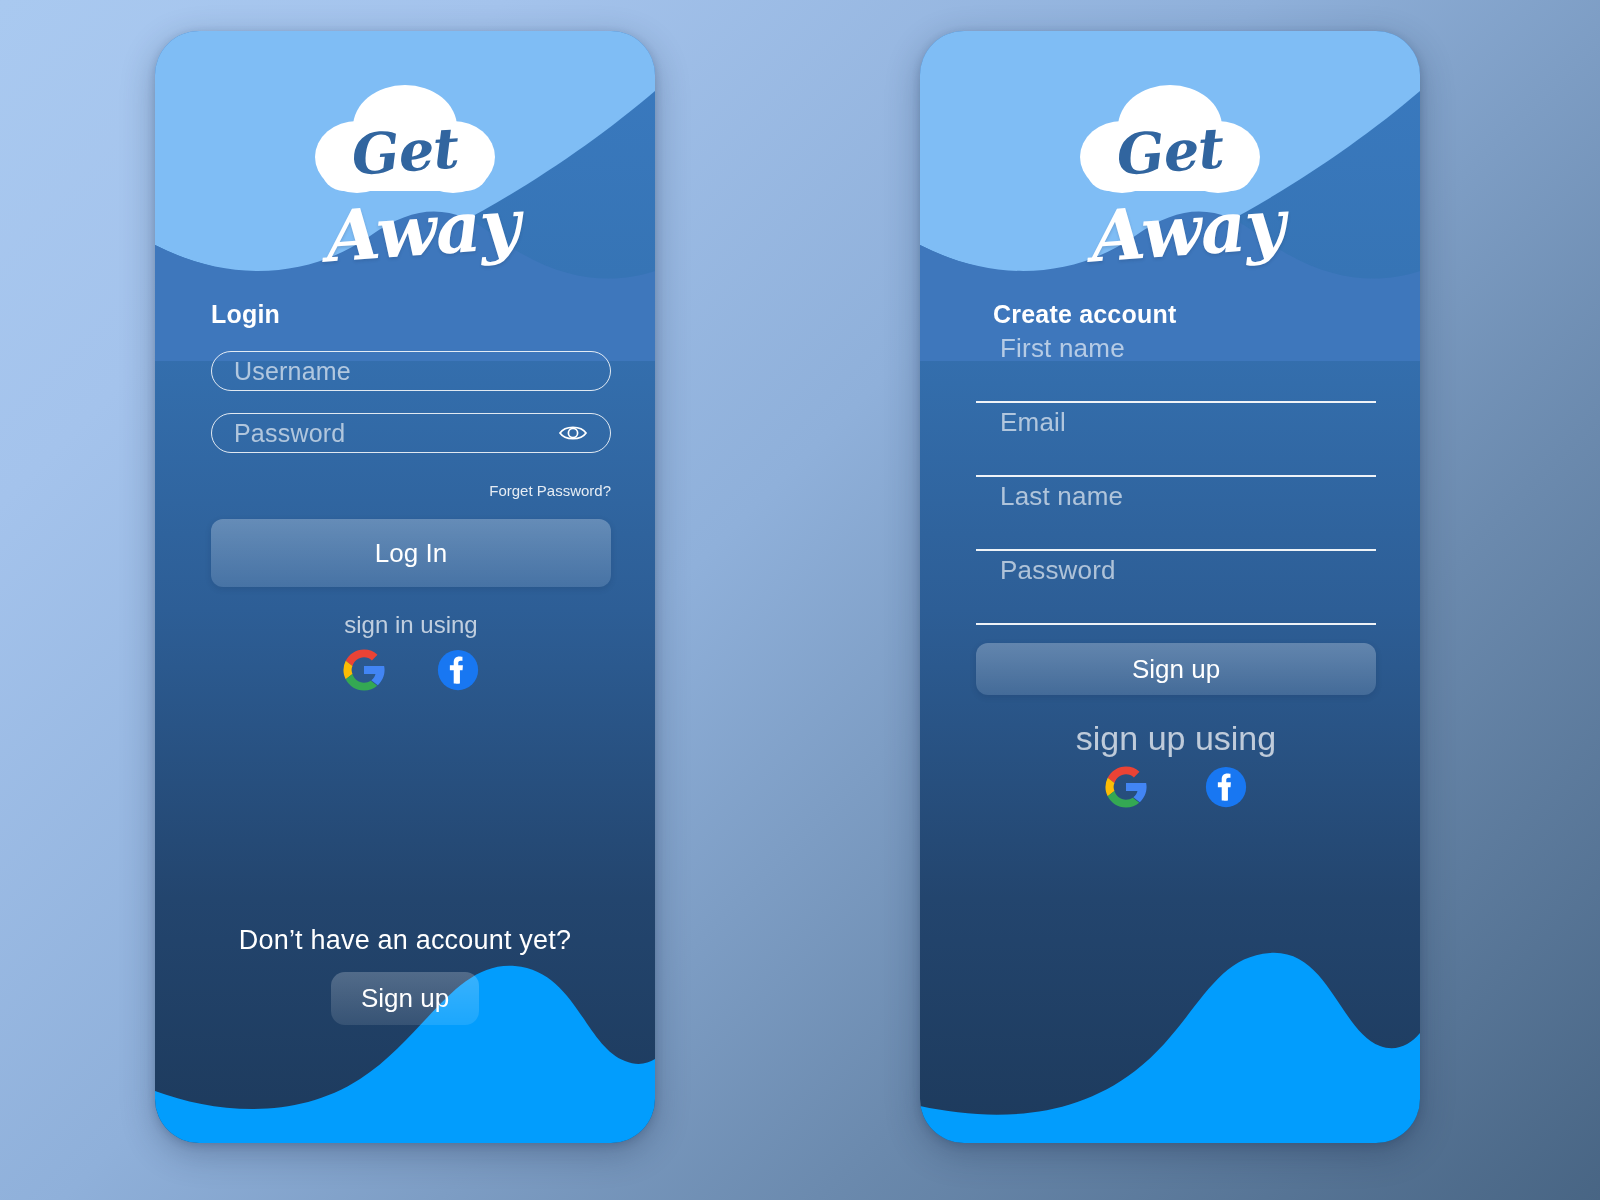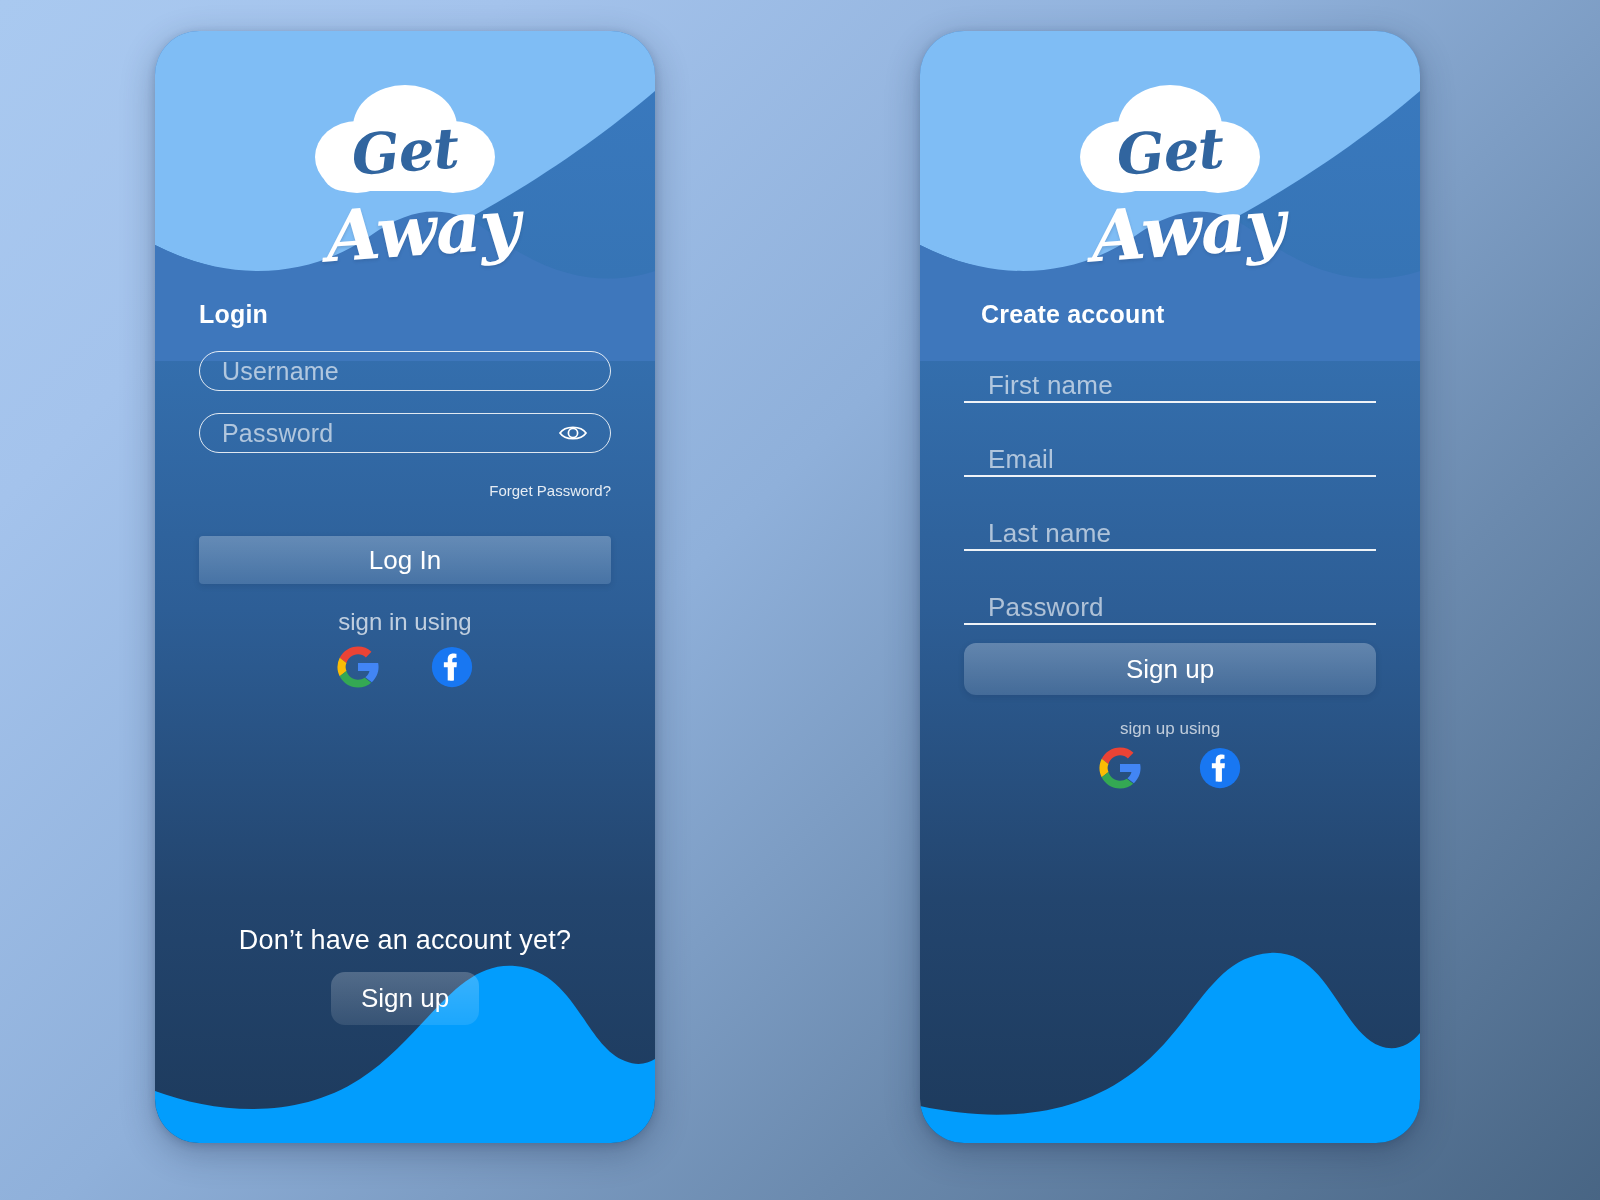--- a/index.html
+++ b/index.html
@@ -52,21 +52,21 @@
     font-style:italic; font-weight:700;
     font-size:70px; line-height:70px;
     color:#ffffff;
     letter-spacing:-1px;
     transform:rotate(-4deg) translateX(18px);
     text-shadow:0 2px 3px rgba(25,55,95,.18);
   }
 
   
   .form{
-    position:absolute; left:0; right:0;
+    position:absolute; left:12px; right:0;
     z-index:4;
     padding:0 44px;
   }
   .section-title{
     color:#fff; font-size:25px; font-weight:700;
     letter-spacing:.2px;
   }
 
   
   #card-login .form{ top:269px; }
@@ -89,23 +89,23 @@
     transform:translateY(-50%);
     width:30px; height:20px;
   }
   .forget{
     margin-top:29px;
     text-align:right;
     color:rgba(255,255,255,.88);
     font-size:15px;
   }
   .btn{
-    margin-top:37px;
-    height:48px;
-    border-radius:4px;
+    margin-top:20px;
+    height:68px;
+    border-radius:12px;
     background:linear-gradient(180deg,rgba(255,255,255,.26),rgba(255,255,255,.12));
     display:flex; align-items:center; justify-content:center;
     color:#fff; font-size:26px;
     box-shadow:0 2px 6px rgba(12,30,55,.14);
   }
   .using{
     margin-top:24px; text-align:center;
     color:rgba(255,255,255,.70);
     font-size:24px;
   }
@@ -132,39 +132,39 @@
     background:linear-gradient(180deg,rgba(255,255,255,.22),rgba(255,255,255,.10));
     color:#fff; font-size:26px;
   }
 
   
   #card-signup .form{ top:269px; }
   #card-signup .section-title{ margin-left:17px; }
   .field-line{
     margin-top:4px;
     height:70px;
-    display:flex; align-items:flex-end;
+    display:flex; align-items:flex-start;
     border-bottom:2px solid rgba(255,255,255,.92);
     padding:0 0 0 24px;
   }
   .field-line .ph{
     color:rgba(255,255,255,.62);
     font-size:26px;
     letter-spacing:.2px;
   }
   .btn-wide{
     margin-top:18px;
     height:52px;
     border-radius:12px;
     background:linear-gradient(180deg,rgba(255,255,255,.26),rgba(255,255,255,.12));
     display:flex; align-items:center; justify-content:center;
     color:#fff; font-size:26px;
     box-shadow:0 2px 6px rgba(12,30,55,.14);
   }
-  #card-signup .using{ font-size:17px; }
+  #card-signup .using{ font-size:34px; }
   #card-signup .socials{ margin-top:8px; gap:58px; }
 </style>
 </head>
 <body>
 
 <div class="card" id="card-login">
 
   <div class="deco">
     <svg viewBox="0 0 500 1112" preserveAspectRatio="none">
 

